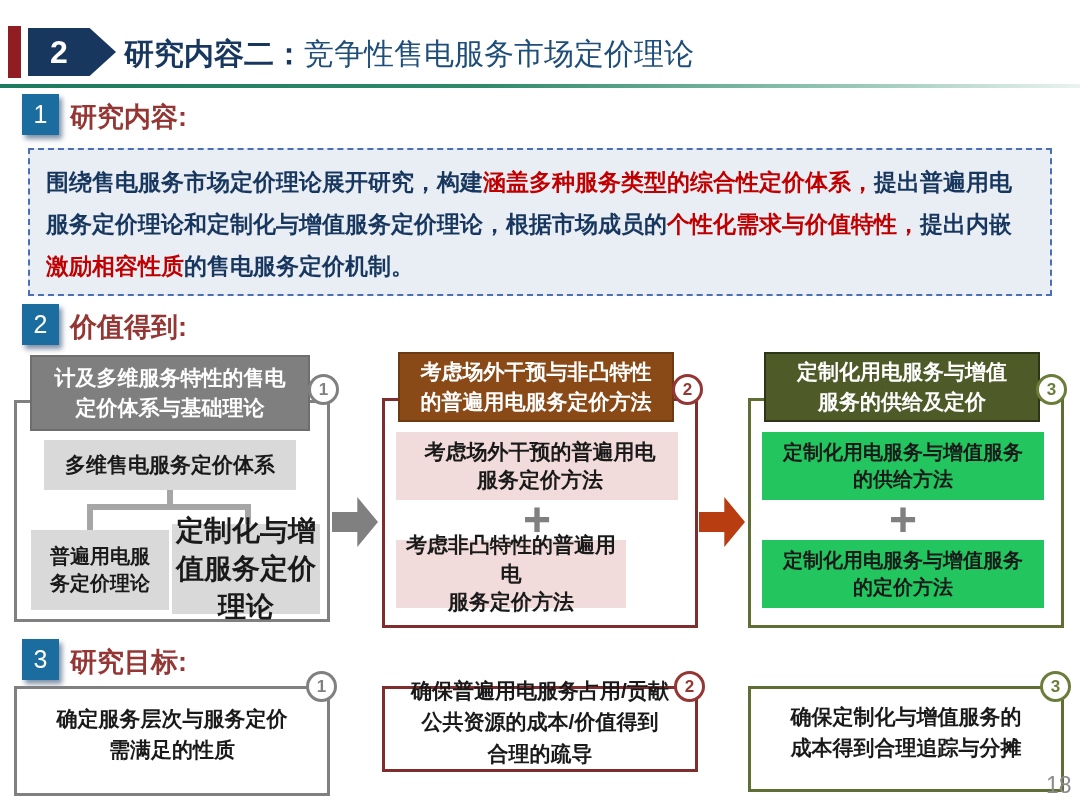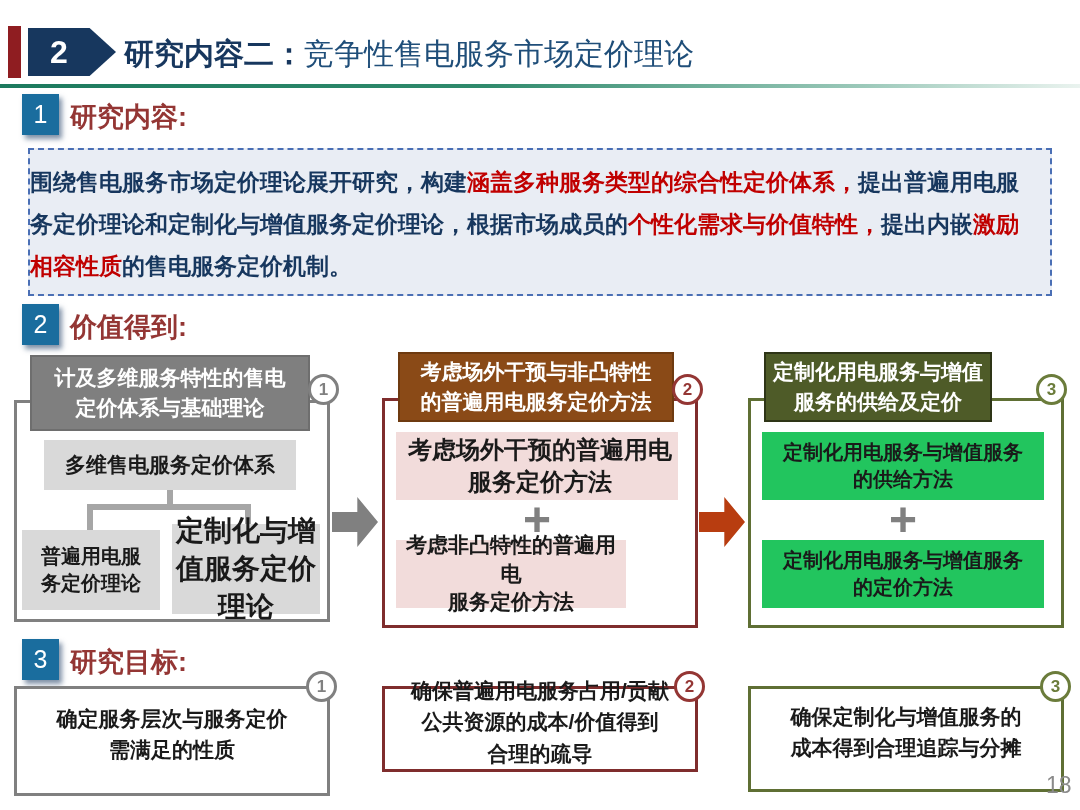--- a/index.html
+++ b/index.html
@@ -33,61 +33,61 @@
   }
   .sec-label { position:absolute; font-size:27px; font-weight:bold; color:#943634; white-space:nowrap; }
   .b1 { left:22px; top:94px; }  .l1 { left:70px; top:99px; }
   .b2 { left:22px; top:304px; } .l2 { left:70px; top:309px; }
   .b3 { left:22px; top:639px; } .l3 { left:70px; top:644px; }
 
   
   .summary-box {
     position:absolute; left:28px; top:148px; width:1024px; height:148px;
     background:#E9EDF4; border:2px dashed #4A6FB5;
-    padding:11px 16px 0 0; font-size:23px; font-weight:bold; line-height:1.83;
+    padding:11px 16px 0 16px; font-size:23px; font-weight:bold; line-height:1.83;
     color:#17375E; text-align:left;
   }
 
   
   .frame { position:absolute; border-style:solid; border-width:3px; background:#fff; }
   .frame.gray  { left:14px;  top:400px; width:316px; height:222px; border-color:#808080; }
   .frame.brown { left:382px; top:398px; width:316px; height:230px; border-color:#7F2D2D; }
   .frame.olive { left:748px; top:398px; width:316px; height:230px; border-color:#5F6F34; }
 
   .col-header {
     position:absolute; z-index:2; color:#fff; font-weight:bold; font-size:21px;
     display:flex; align-items:center; justify-content:center; text-align:center;
     white-space:pre-line; line-height:1.45;
   }
   .col-header.gray  { left:30px;  top:355px; width:280px; height:76px; background:#7F7F7F; border:2px solid #6E6E6E; }
   .col-header.brown { left:398px; top:352px; width:276px; height:70px; background:#8A4A17; border:2px solid #6E3A10; }
-  .col-header.olive { left:764px; top:352px; width:228px; height:70px; background:#4E5B28; border:2px solid #2E3517; }
+  .col-header.olive { left:764px; top:352px; width:276px; height:70px; background:#4E5B28; border:2px solid #2E3517; }
 
   .circle {
     position:absolute; z-index:3; width:31px; height:31px; border-radius:50%;
     background:#fff; display:flex; align-items:center; justify-content:center;
     font-size:17px; font-weight:bold;
   }
   .circle.gray  { border:3px solid #808080; color:#808080; }
   .circle.brown { border:3px solid #943634; color:#943634; }
   .circle.olive { border:3px solid #6B7C3B; color:#6B7C3B; }
 
   .node {
     position:absolute; z-index:1; display:flex; align-items:center; justify-content:center;
     text-align:center; white-space:pre-line; font-weight:bold; color:#1a1a1a; line-height:1.35;
   }
   .node.gbg { background:#D9D9D9; }
   .node.pbg { background:#F2DCDB; }
   .node.cbg { background:#22c55e; }
 
   .n-top   { left:44px;  top:440px; width:252px; height:50px; font-size:21px; }
-  .n-left  { left:22px;  top:530px; width:138px; height:80px; font-size:20px; }
+  .n-left  { left:31px;  top:530px; width:138px; height:80px; font-size:20px; }
   .n-right { left:172px; top:524px; width:148px; height:90px; font-size:28px; }
 
-  .n-p1 { left:396px; top:432px; width:282px; height:68px; font-size:24px;padding-left:6px; }
+  .n-p1 { left:396px; top:432px; width:282px; height:68px; font-size:21px;padding-left:6px; }
   .n-p2 { left:396px; top:540px; width:230px; height:68px; font-size:21px; }
   .n-c1 { left:762px; top:432px; width:282px; height:68px; font-size:20px; }
   .n-c2 { left:762px; top:540px; width:282px; height:68px; font-size:20px; }
 
   .plus {
     position:absolute; z-index:1; color:#808080; font-size:48px; font-weight:bold;
     width:60px; text-align:center; line-height:40px;
   }
   .plus.p-mid { left:507px; top:500px; }
   .plus.p-rt  { left:873px; top:500px; }

